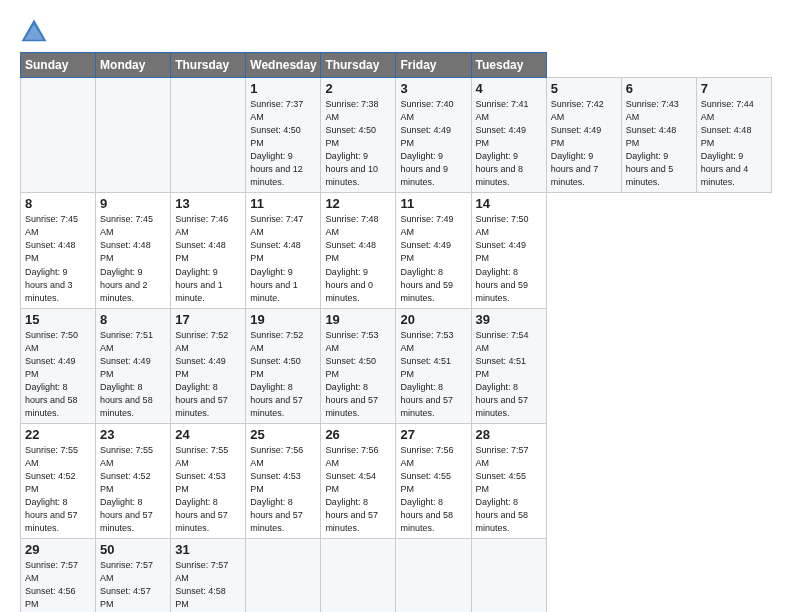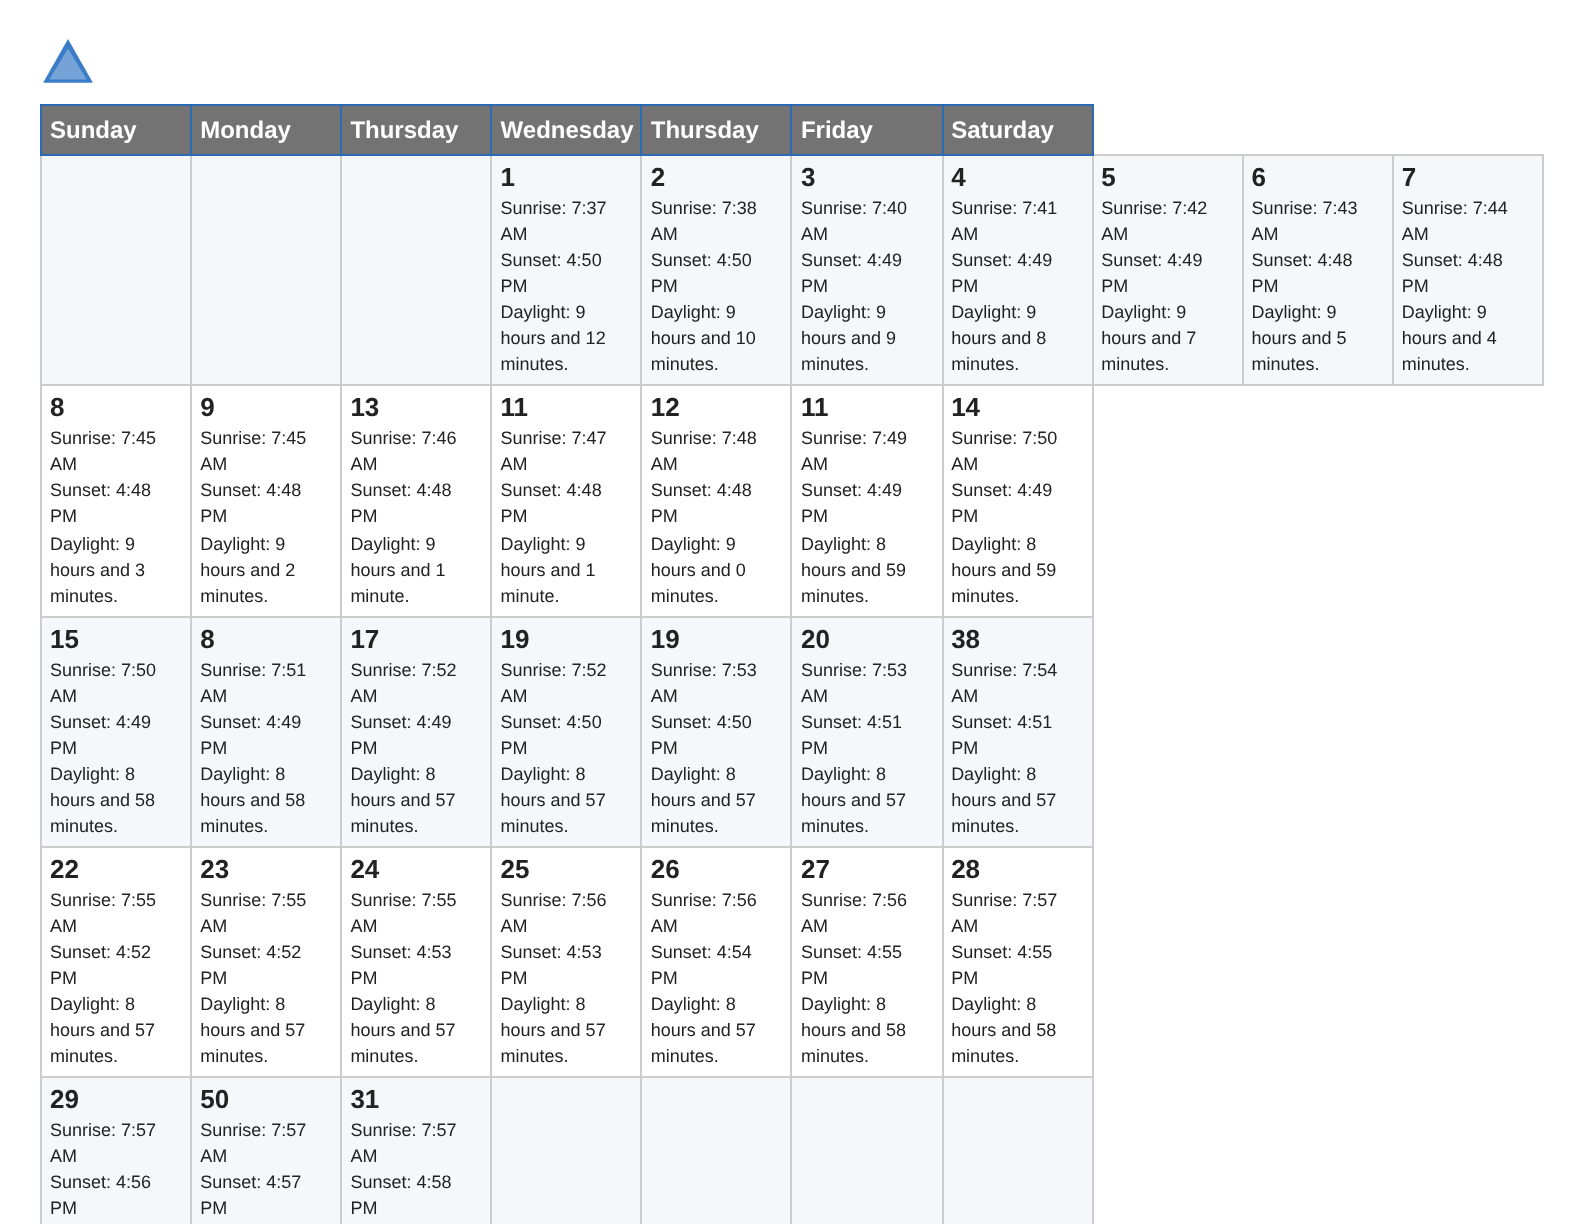--- a/index.html
+++ b/index.html
@@ -119,21 +119,21 @@
   <table>
     <thead>
       <tr>
 
       <th>Sunday</th>
           <th>Monday</th>
           <th>Thursday</th>
           <th>Wednesday</th>
           <th>Thursday</th>
           <th>Friday</th>
-          <th>Saturday</th>
+          <th>Tuesday</th>
         </tr>
     </thead>
     <tbody id="calendar-body">
     <tr>
           <td class="empty-cell"></td>
           <td class="empty-cell"></td>
           <td class="empty-cell"></td>
           <td>
             <span class="day-number">1</span>
 <div class="day-info">Sunrise: 7:37 AM<br>Sunset: 4:50 PM<br>Daylight: 9 hours and 12 minutes.</div>
@@ -212,21 +212,21 @@
           </td>
           <td>
             <span class="day-number">19</span>
 <div class="day-info">Sunrise: 7:53 AM<br>Sunset: 4:50 PM<br>Daylight: 8 hours and 57 minutes.</div>
           </td>
           <td>
             <span class="day-number">20</span>
 <div class="day-info">Sunrise: 7:53 AM<br>Sunset: 4:51 PM<br>Daylight: 8 hours and 57 minutes.</div>
           </td>
           <td>
-            <span class="day-number">38</span>
+            <span class="day-number">39</span>
 <div class="day-info">Sunrise: 7:54 AM<br>Sunset: 4:51 PM<br>Daylight: 8 hours and 57 minutes.</div>
           </td>
         </tr>
         <tr>
           <td>
             <span class="day-number">22</span>
 <div class="day-info">Sunrise: 7:55 AM<br>Sunset: 4:52 PM<br>Daylight: 8 hours and 57 minutes.</div>
           </td>
           <td>
             <span class="day-number">23</span>

